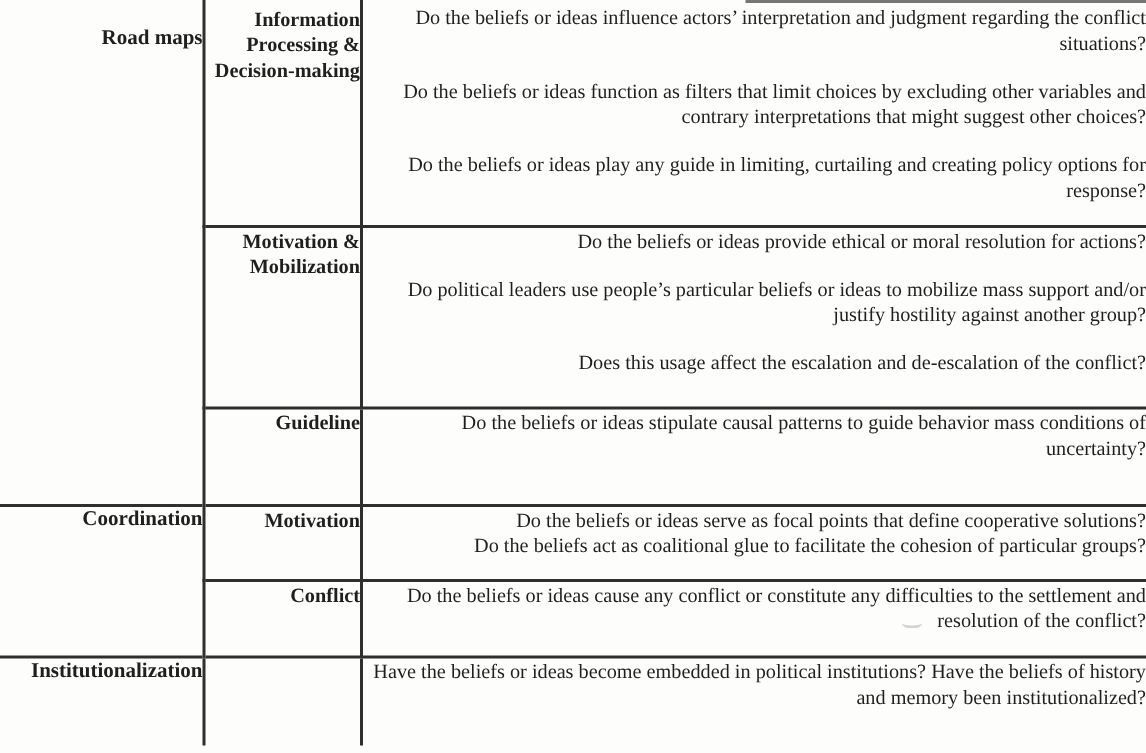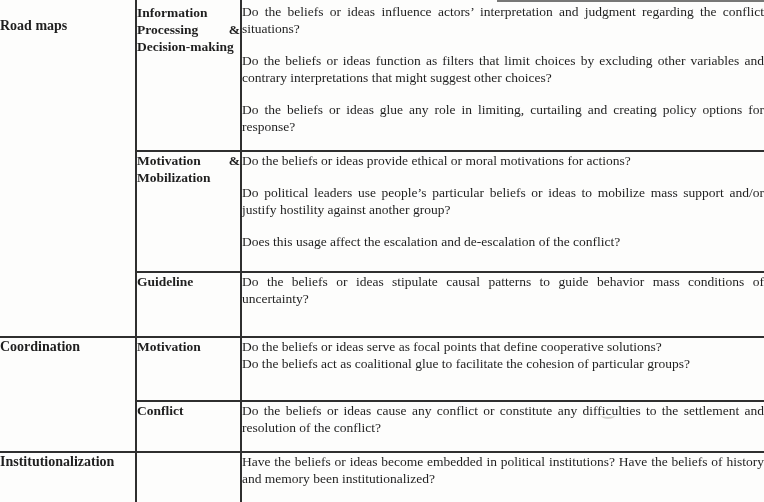--- a/index.html
+++ b/index.html
@@ -17,26 +17,27 @@
     color: #1f1f1f;
   }
   table.grid {
     border-collapse: collapse;
     table-layout: fixed;
     width: 764px;
   }
   table.grid td {
     vertical-align: top;
     padding: 0;
+    text-align: right;
   }
   
   tr.h1 { height: 147px; }
   tr.h2 { height: 121px; }
   tr.h3 { height: 65px; padding-left: 12px; }
-  tr.h4 { height: 64px; font-family: Liberation Serif, serif; }
+  tr.h4 { height: 50px; font-family: Liberation Serif, serif; }
   tr.h5 { height: 49px; }
   tr.h6 { height: 59px; }
   
   tr + tr td { border-top: 2px solid #2f2f2f; }
   
   td.cat  { border-right: 2px solid #2f2f2f; }
   td.mech { border-right: 2px solid #2f2f2f; border-radius: 19px; }
 
   td.cat {
     font-weight: bold;
@@ -102,28 +103,28 @@
       <col style="width:523px">
     </colgroup>
 
     <tbody>
         <tr class="h1">
       <td class="cat" rowspan="3">Road maps</td>
       <td class="mech">Information Processing &amp; Decision-making</td>
       <td class="qcell">
             <p>Do the beliefs or ideas influence actors’ interpretation and judgment regarding the conflict situations?</p>
             <p>Do the beliefs or ideas function as filters that limit choices by excluding other variables and contrary interpretations that might suggest other choices?</p>
-            <p>Do the beliefs or ideas glue any role in limiting, curtailing and creating policy options for response?</p>
+            <p>Do the beliefs or ideas play any guide in limiting, curtailing and creating policy options for response?</p>
           </td>
     </tr>
 
     <tr class="h2">
       <td class="mech">Motivation &amp; Mobilization</td>
       <td class="qcell">
-            <p>Do the beliefs or ideas provide ethical or moral motivations for actions?</p>
+            <p>Do the beliefs or ideas provide ethical or moral resolution for actions?</p>
             <p>Do political leaders use people’s particular beliefs or ideas to mobilize mass support and/or justify hostility against another group?</p>
             <p>Does this usage affect the escalation and de-escalation of the conflict?</p>
           </td>
     </tr>
 
     <tr class="h3">
       <td class="mech">Guideline</td>
       <td class="qcell">
             <p>Do the beliefs or ideas stipulate causal patterns to guide behavior mass conditions of uncertainty?</p>
           </td>

